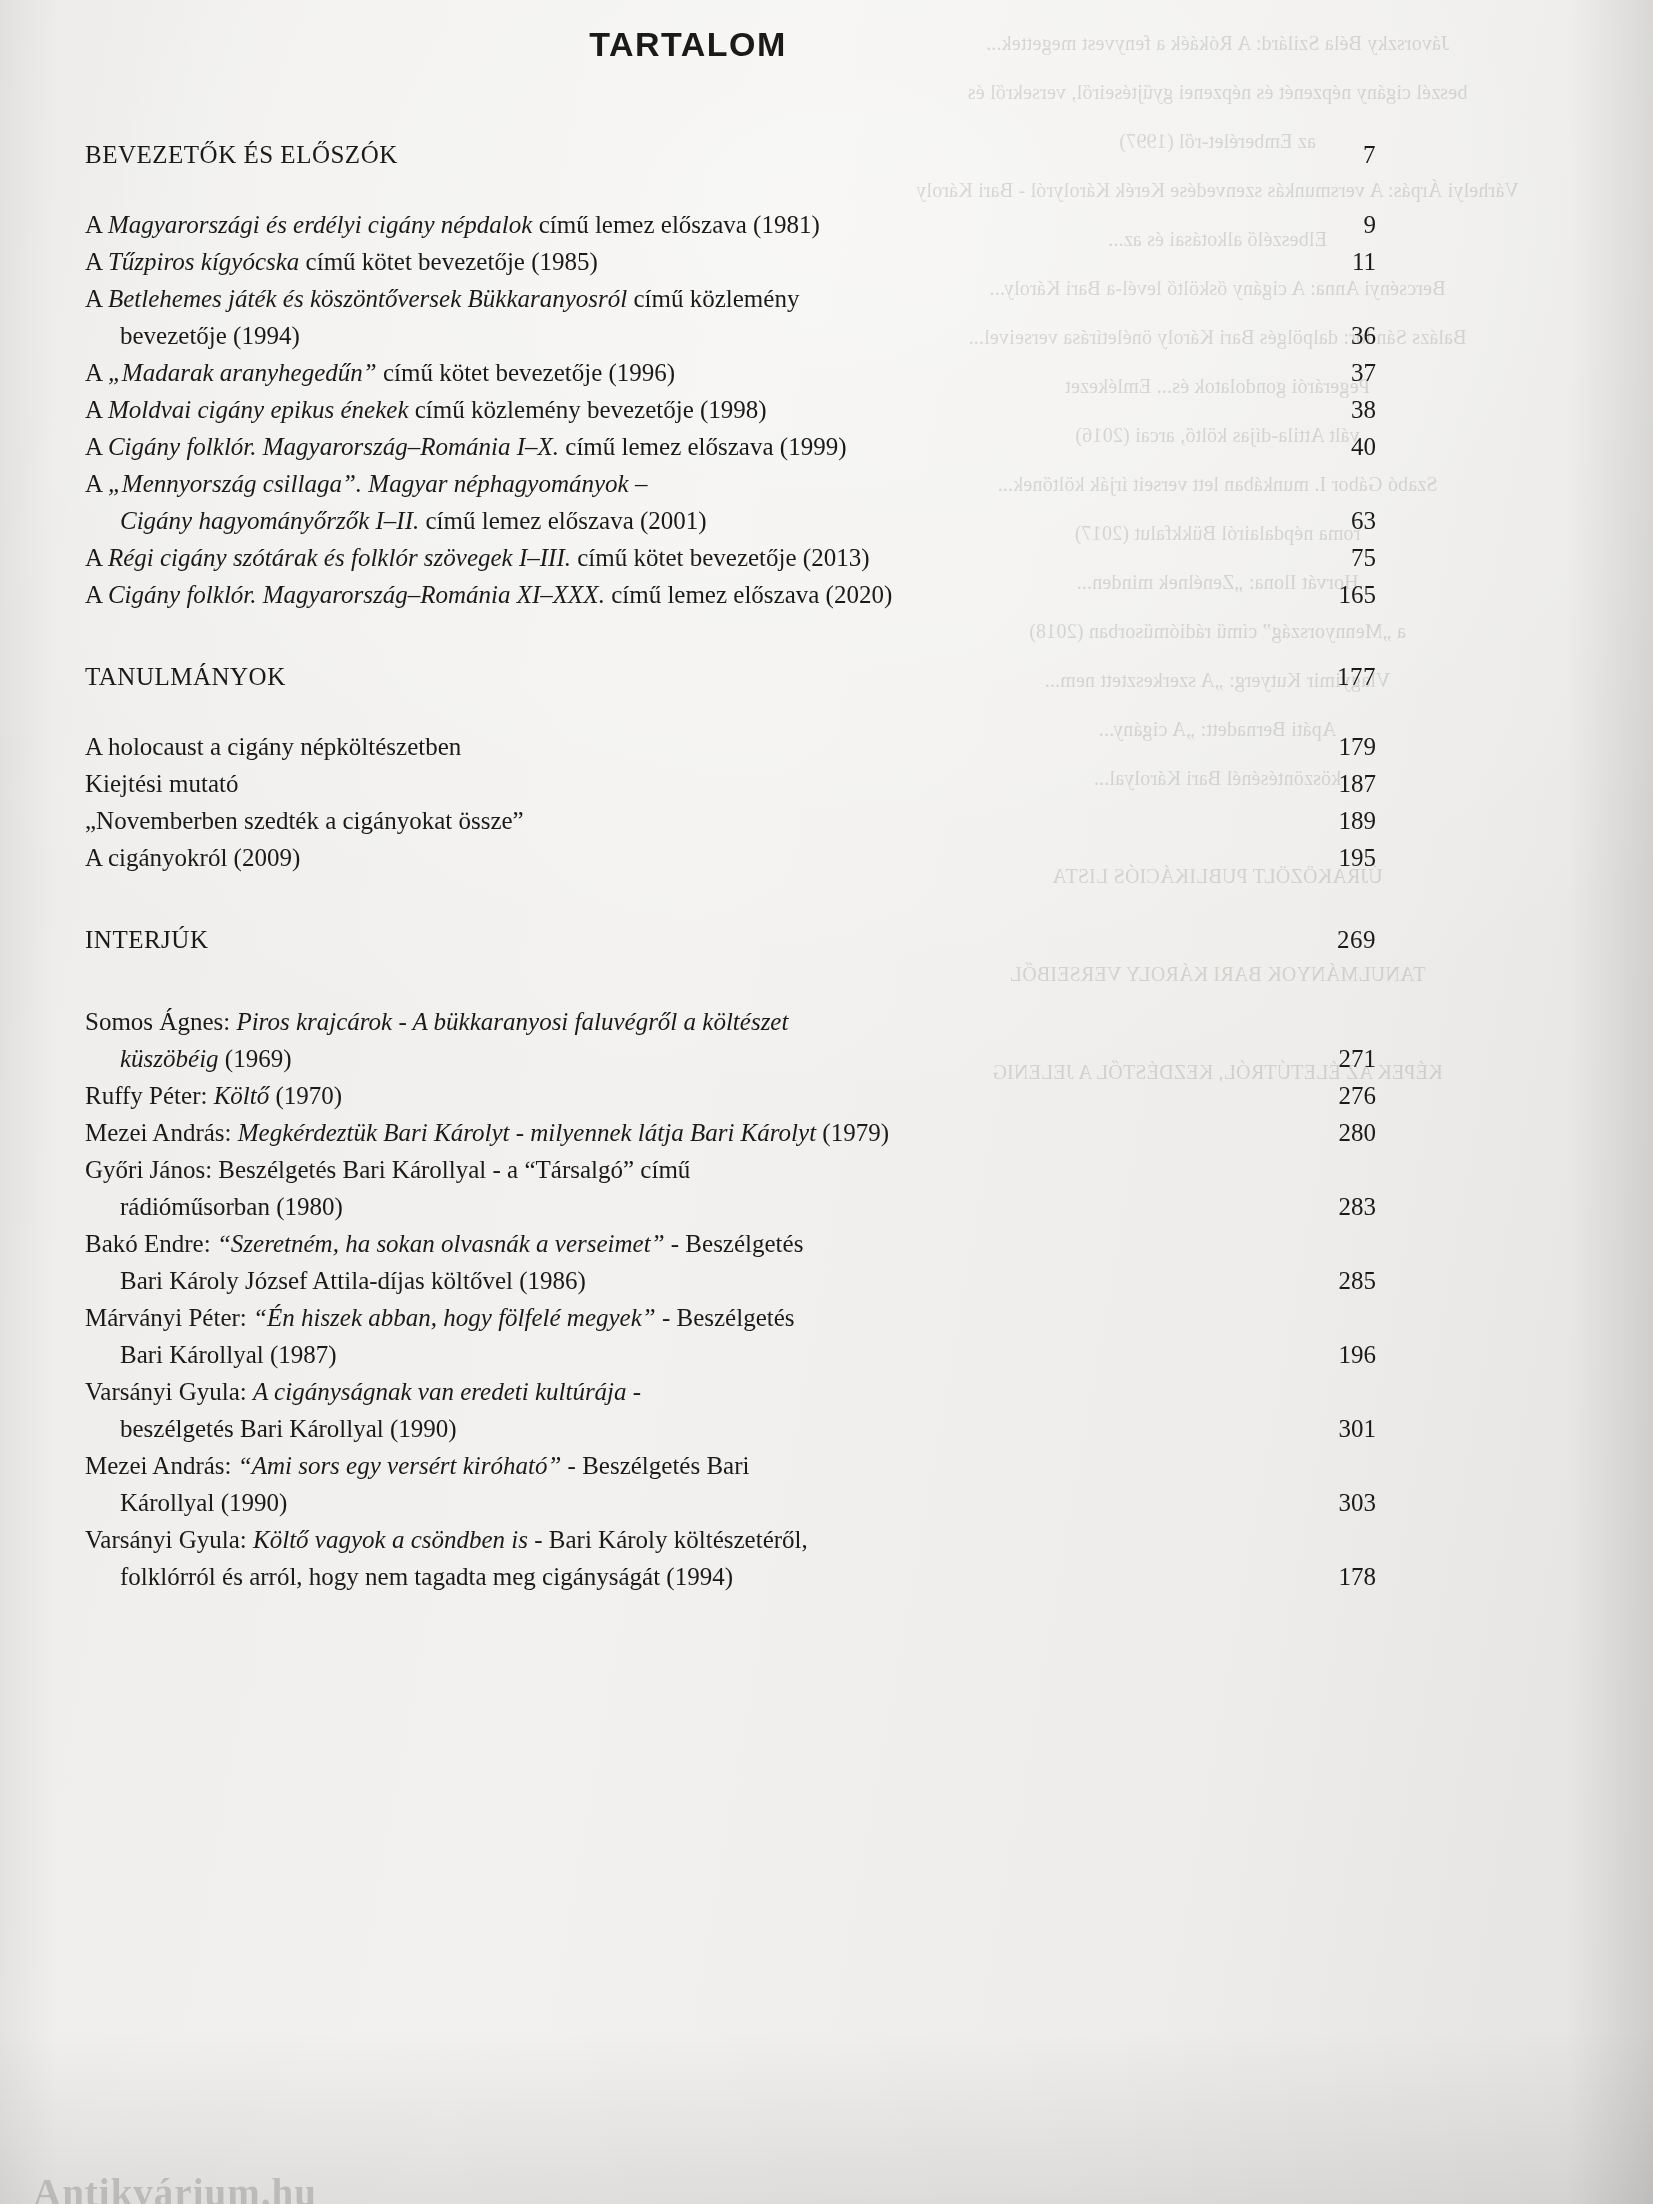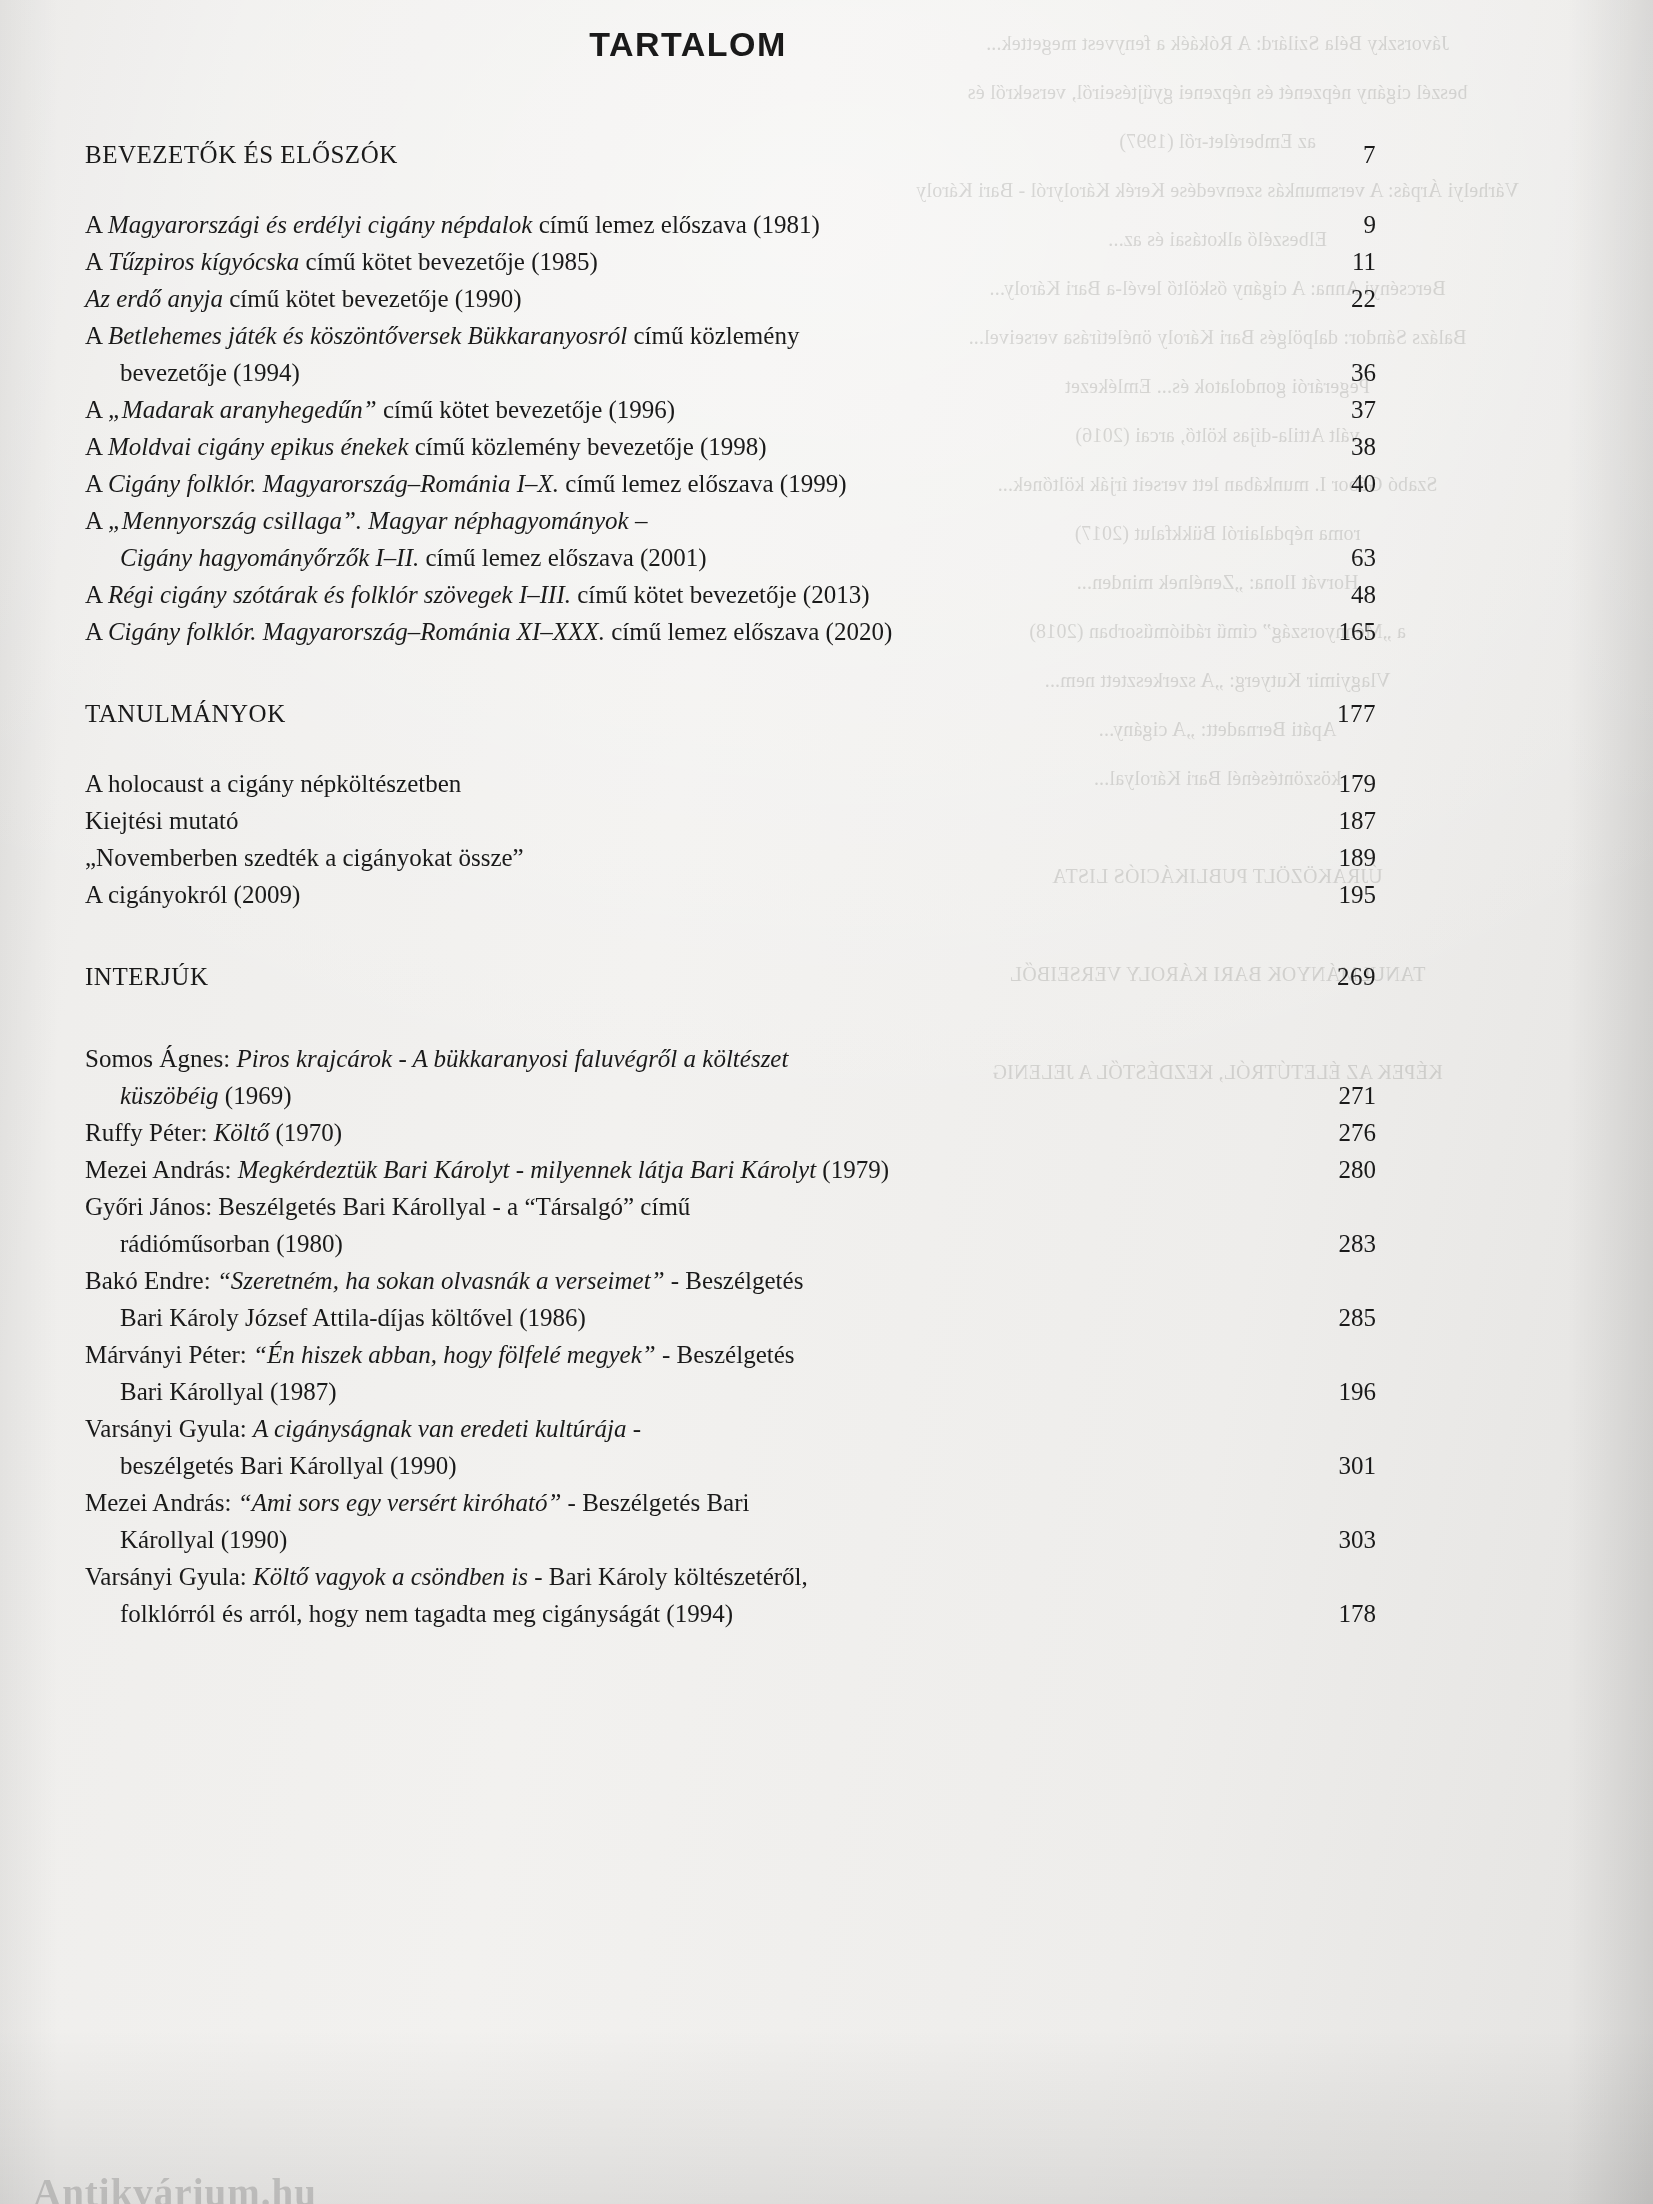--- a/index.html
+++ b/index.html
@@ -167,24 +167,20 @@
     <div class="gap-md"></div>
 
     <div class="row one">
       <span class="txt"><span>A <em>Magyarországi és erdélyi cigány népdalok</em> című lemez előszava (1981)</span></span>
       <span class="pg">9</span>
     </div>
     <div class="row one">
       <span class="txt"><span>A <em>Tűzpiros kígyócska</em> című kötet bevezetője (1985)</span></span>
       <span class="pg">11</span>
     </div>
-    <div class="row one">
-      <span class="txt"><span><em>Az erdő anyja</em> című kötet bevezetője (1990)</span></span>
-      <span class="pg">22</span>
-    </div>
     <div class="row two">
       <span class="txt"><span>A <em>Betlehemes játék és köszöntőversek Bükkaranyosról</em> című közlemény</span><span class="indent">bevezetője (1994)</span></span>
       <span class="pg">36</span>
     </div>
     <div class="row one">
       <span class="txt"><span>A <em>„Madarak aranyhegedűn”</em> című kötet bevezetője (1996)</span></span>
       <span class="pg">37</span>
     </div>
     <div class="row one">
       <span class="txt"><span>A <em>Moldvai cigány epikus énekek</em> című közlemény bevezetője (1998)</span></span>
@@ -193,21 +189,21 @@
     <div class="row one">
       <span class="txt"><span>A <em>Cigány folklór. Magyarország–Románia I–X.</em> című lemez előszava (1999)</span></span>
       <span class="pg">40</span>
     </div>
     <div class="row two">
       <span class="txt"><span>A <em>„Mennyország csillaga”. Magyar néphagyományok –</em></span><span class="indent"><em>Cigány hagyományőrzők I–II.</em> című lemez előszava (2001)</span></span>
       <span class="pg">63</span>
     </div>
     <div class="row one">
       <span class="txt"><span>A <em>Régi cigány szótárak és folklór szövegek I–III.</em> című kötet bevezetője (2013)</span></span>
-      <span class="pg">48</span>
+      <span class="pg">75</span>
     </div>
     <div class="row one">
       <span class="txt"><span>A <em>Cigány folklór. Magyarország–Románia XI–XXX.</em> című lemez előszava (2020)</span></span>
       <span class="pg">165</span>
     </div>
 
     <div class="gap-lg"></div>
 
     <div class="block-head">
       <span>TANULMÁNYOK</span>

